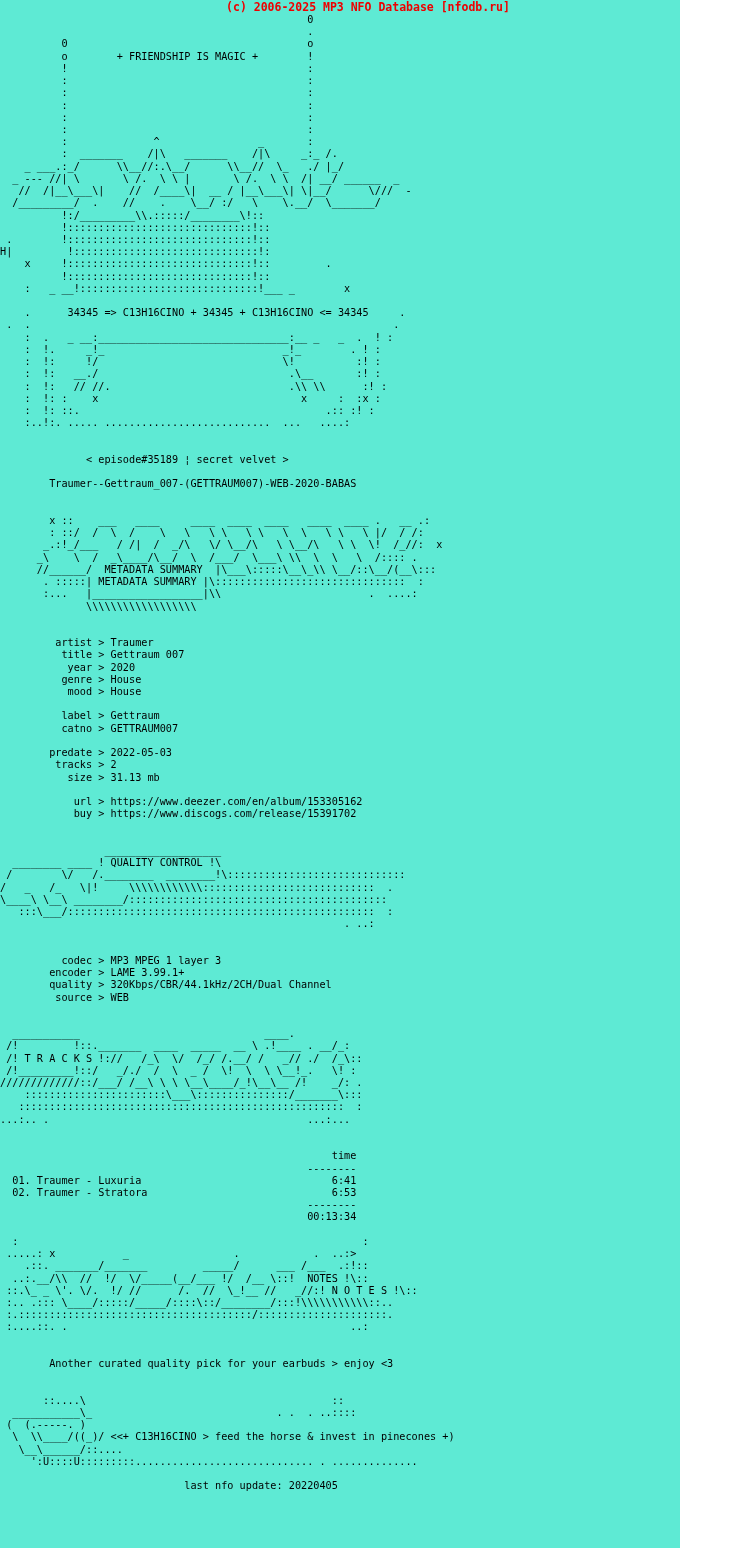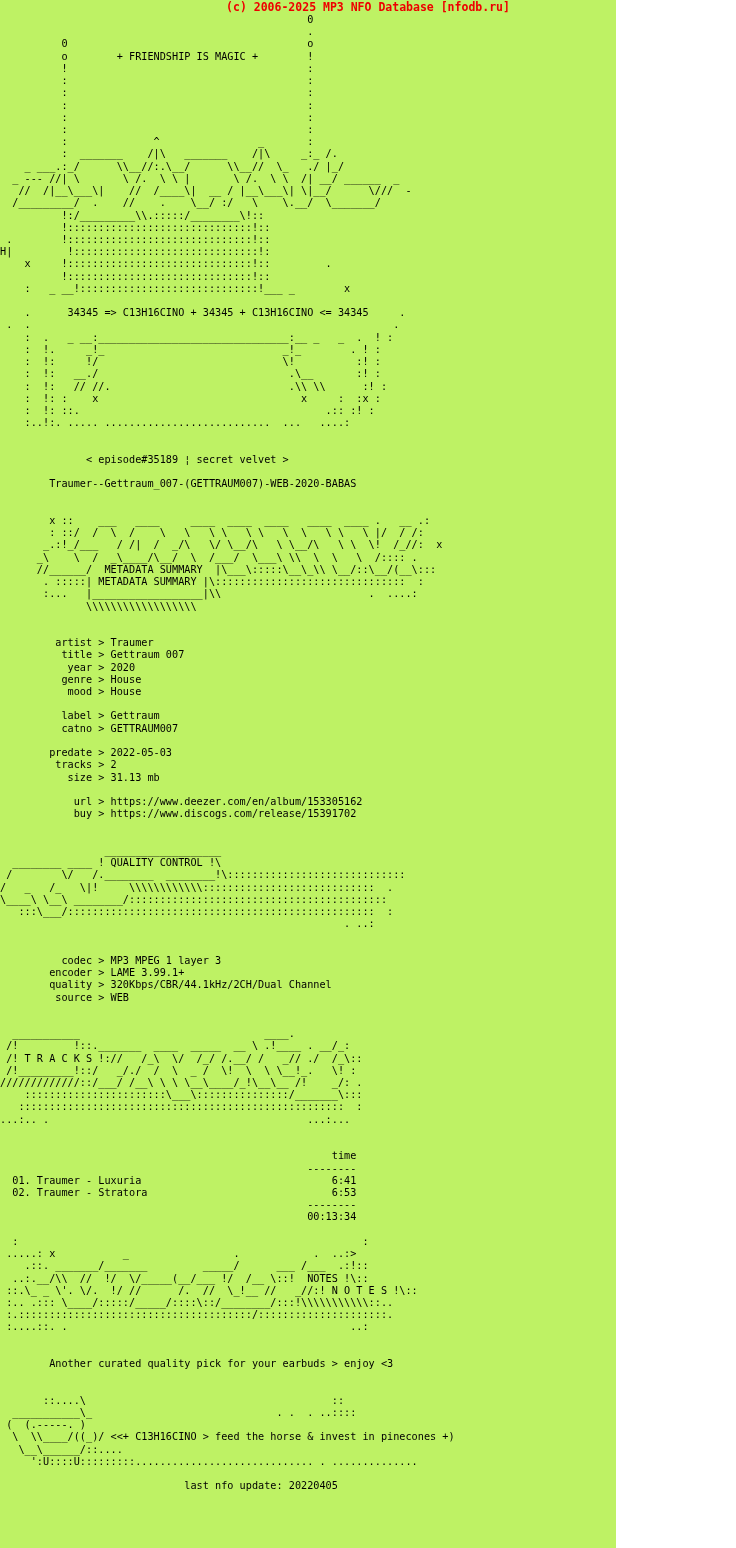--- a/index.html
+++ b/index.html
@@ -9,23 +9,23 @@
     background: #ffffff;
   }
   body {
     width: 736px;
     height: 1548px;
     overflow: hidden;
     font-family: "DejaVu Sans Mono", "Liberation Mono", monospace;
   }
   .nfo {
     position: relative;
-    width: 616px;
+    width: 680px;
     height: 1548px;
-    background: #bef264;
+    background: #5eead4;
   }
   .copyline {
     position: absolute;
     top: 0px;
     left: 0px;
     width: 736px;
     text-align: center;
     color: #ee0000;
     font-family: "DejaVu Sans Mono", "Liberation Mono", monospace;
     font-size: 11.5px;

